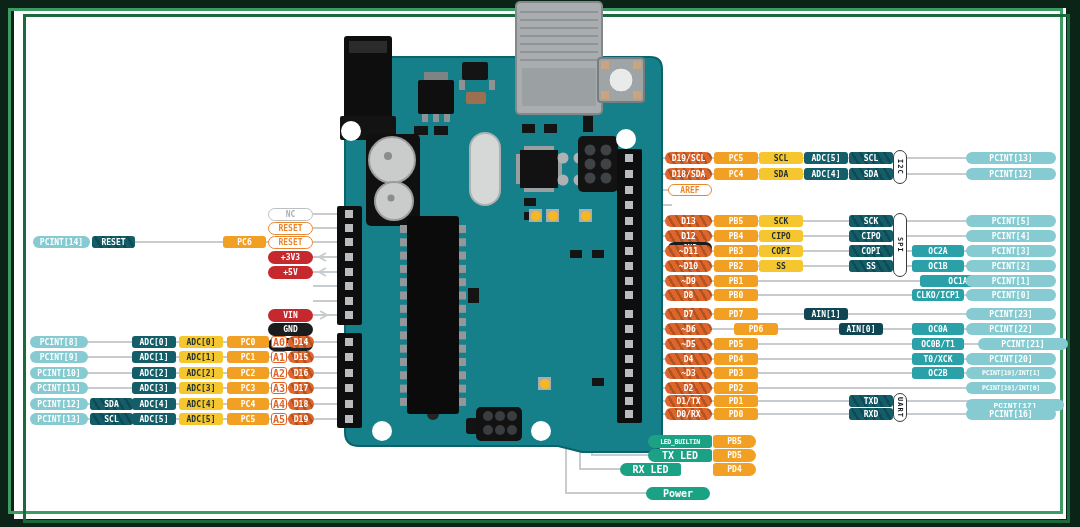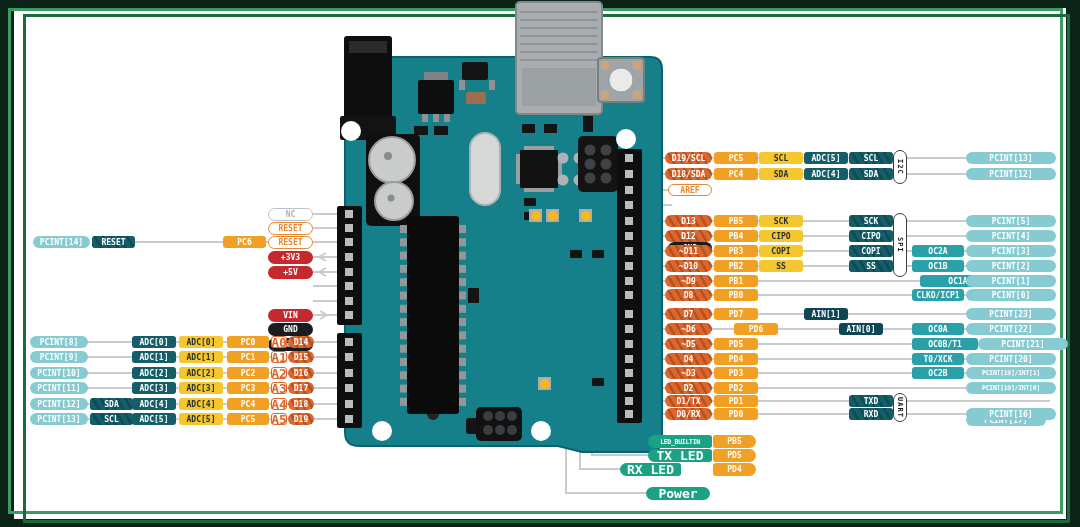--- a/index.html
+++ b/index.html
@@ -15,29 +15,29 @@
   #badges{position:absolute;left:0;top:0;width:1080px;height:527px;z-index:4;}
   .badge{position:absolute;height:12px;display:flex;align-items:center;justify-content:center;
          box-sizing:border-box;border-radius:3px;font-weight:bold;font-size:8px;color:#fff;
          white-space:nowrap;letter-spacing:0;}
   .pill{border-radius:7px;}
   .hatch{background-image:repeating-linear-gradient(60deg,rgba(0,0,0,0.20) 0 2.5px,transparent 2.5px 7px);}
   .tl{background-color:#85CBD1;}
   .td{background-color:#135E69;}
   .tm{background-color:#2AA0A8;}
   .ain{background-color:#0E4653;}
-  .g{background-color:#1BA183;font-size:13px;}
+  .g{background-color:#1BA183;font-size:10px;}
   .o{background-color:#F2A024;}
   .od{background-color:#DF662B;}
   .yl{background-color:#F6C62E;color:#1C2F36;}
   .rd{background-color:#C5282D;}
   .bk{background-color:#1B1C1E;margin-top:43px;}
   .ow{background-color:#fff;border:1.5px solid #BCC0C2;color:#AEB2B4;}
   .oo{background-color:#fff;border:1.5px solid #E8872F;color:#E8872F;}
-  .aw{background-color:#fff;border:1px solid #DF662B;color:#DF662B;font-size:13px;}
+  .aw{background-color:#fff;border:1px solid #DF662B;color:#DF662B;font-size:10px;}
   .xs{font-size:6.5px;letter-spacing:-0.3px;}
   .gl{border-radius:7px 3px 3px 7px;height:13px;}
   .gr{border-radius:3px 7px 7px 3px;height:13px;}
   .h13{height:13px;}
   .bracket{position:absolute;width:14px;background:#fff;border:1.5px solid #3A3D3F;border-radius:7px;
            display:flex;align-items:center;justify-content:center;color:#17181A;
            font-weight:bold;font-size:7px;writing-mode:vertical-rl;letter-spacing:1px;box-sizing:border-box;}
 </style>
 </head>
 <body>
@@ -330,37 +330,37 @@
       <div class="badge o" style="left: 714px; top: 308px; width: 44px;">PD7</div>
       <div class="badge ain" style="left: 804px; top: 308px; width: 44px;">AIN[1]</div>
       <div class="badge tl pill" style="left: 966px; top: 308px; width: 90px;">PCINT[23]</div>
       <div class="badge od pill hatch" style="left: 665px; top: 323px; width: 47px;">~D6</div>
       <div class="badge o" style="left: 714px; top: 323px; width: 44px; margin-left: 20px;">PD6</div>
       <div class="badge ain" style="left: 804px; top: 323px; width: 44px; margin-left: 35px;">AIN[0]</div>
       <div class="badge tm" style="left: 912px; top: 323px; width: 52px;">OC0A</div>
       <div class="badge tl pill" style="left: 966px; top: 323px; width: 90px;">PCINT[22]</div>
       <div class="badge od pill hatch" style="left: 665px; top: 338px; width: 47px;">~D5</div>
       <div class="badge o" style="left: 714px; top: 338px; width: 44px;">PD5</div>
-      <div class="badge tm" style="left: 912px; top: 338px; width: 66px;">OC0B/T1</div>
+      <div class="badge tm" style="left: 912px; top: 338px; width: 52px;">OC0B/T1</div>
       <div class="badge tl pill" style="left: 966px; top: 338px; width: 90px; margin-left: 12px;">PCINT[21]</div>
       <div class="badge od pill hatch" style="left: 665px; top: 353px; width: 47px;">D4</div>
       <div class="badge o" style="left: 714px; top: 353px; width: 44px;">PD4</div>
       <div class="badge tm" style="left: 912px; top: 353px; width: 52px;">T0/XCK</div>
       <div class="badge tl pill" style="left: 966px; top: 353px; width: 90px;">PCINT[20]</div>
       <div class="badge od pill hatch" style="left: 665px; top: 367px; width: 47px;">~D3</div>
       <div class="badge o" style="left: 714px; top: 367px; width: 44px;">PD3</div>
       <div class="badge tm" style="left: 912px; top: 367px; width: 52px;">OC2B</div>
       <div class="badge tl pill xs" style="left: 966px; top: 367px; width: 90px;">PCINT[19]/INT[1]</div>
       <div class="badge od pill hatch" style="left: 665px; top: 382px; width: 47px;">D2</div>
       <div class="badge o" style="left: 714px; top: 382px; width: 44px;">PD2</div>
       <div class="badge tl pill xs" style="left: 966px; top: 382px; width: 90px;">PCINT[19]/INT[0]</div>
       <div class="badge od pill hatch" style="left: 665px; top: 395px; width: 47px;">D1/TX</div>
       <div class="badge o" style="left: 714px; top: 395px; width: 44px;">PD1</div>
       <div class="badge td hatch" style="left: 849px; top: 395px; width: 44px;">TXD</div>
-      <div class="badge tl pill" style="left: 966px; top: 414px; width: 80px;">PCINT[17]</div>
+      <div class="badge tl pill" style="left: 966px; top: 399px; width: 98px; font-family: Liberation Mono, monospace;">PCINT[17]</div>
       <div class="badge od pill hatch" style="left: 665px; top: 408px; width: 47px;">D0/RX</div>
       <div class="badge o" style="left: 714px; top: 408px; width: 44px;">PD0</div>
       <div class="badge td hatch" style="left: 849px; top: 408px; width: 44px;">RXD</div>
       <div class="badge tl pill" style="left: 966px; top: 408px; width: 90px;">PCINT[16]</div>
       <div class="bracket" style="left: 893px; top: 150px; height: 34px;">I2C</div>
       <div class="bracket" style="left: 893px; top: 213px; height: 64px;">SPI</div>
       <div class="bracket" style="left: 893px; top: 393px; height: 29px;">UART</div>
       <div class="badge tl pill" style="left: 33px; top: 236px; width: 57px;">PCINT[14]</div>
       <div class="badge td hatch" style="left: 92px; top: 236px; width: 43px;">RESET</div>
       <div class="badge ow pill h13" style="left: 268px; top: 208px; width: 45px;">NC</div>

